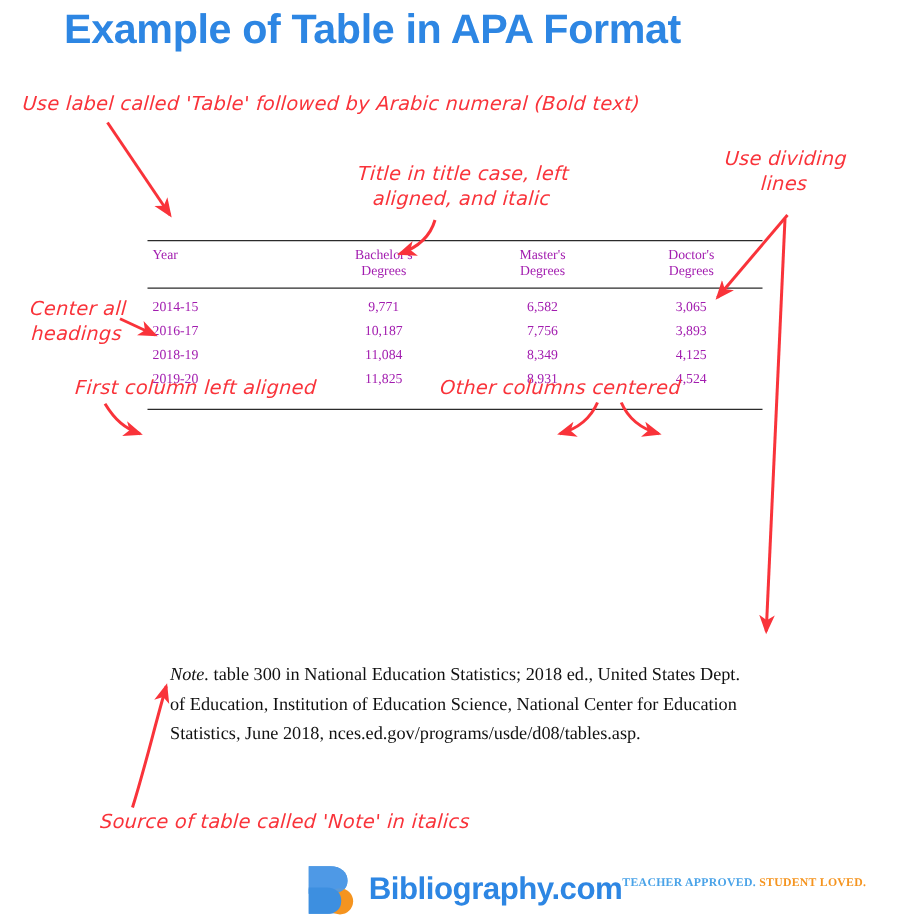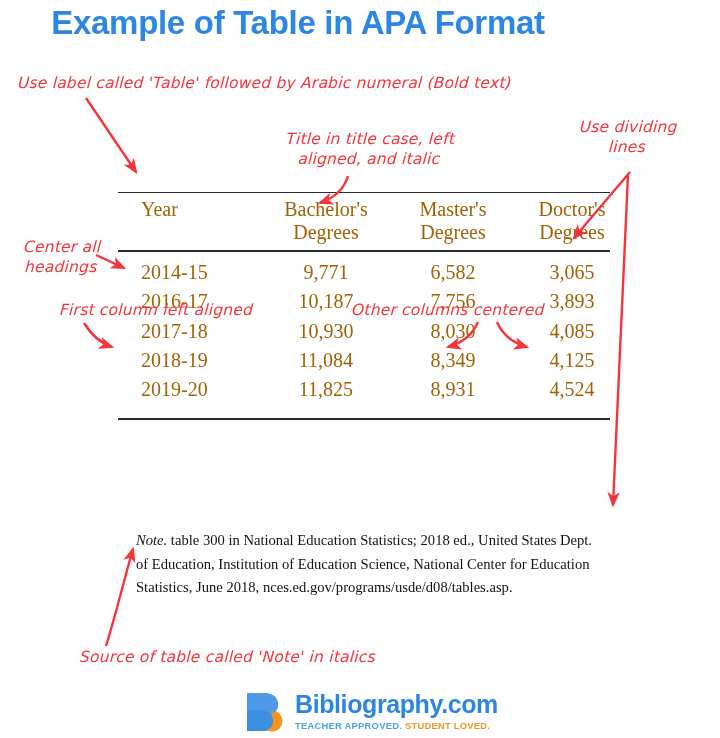--- a/index.html
+++ b/index.html
@@ -59,23 +59,22 @@
     width: 492px;
   }
   .rule-top { margin-top: 24px; }
   .rule-mid { margin-top: 0px; }
 
   table.data {
     border-collapse: collapse;
     width: 492px;
     table-layout: fixed;
     font-family: "Liberation Serif", serif;
-    font-size: 20px;
-    color: #a16207;
-    margin-left: 19px;
+    font-size: 11px;
+    color: #a21caf;
   }
   table.data th {
     font-weight: normal;
     text-align: center;
     padding: 5px 0 6px 0;
     line-height: 1.15;
     vertical-align: top;
   }
   table.data th.col-year {
     text-align: left;
@@ -143,31 +142,31 @@
   
   .logo {
     position: absolute;
     left: 244px;
     top: 689px;
     display: flex;
     align-items: center;
     gap: 9px;
   }
   .logo-mark { width: 42px; height: 44px; display: block; }
-  .logo-text-wrap { display: flex; flex-direction: column; }
+  .logo-text-wrap { display: flex; flex-direction: row; }
   .logo-word {
     font-family: "Liberation Sans", sans-serif;
     font-weight: bold;
     font-size: 25px;
     color: #2d86e3;
     letter-spacing: -0.4px;
     line-height: 1;
   }
   .logo-tag {
-    font-family: Liberation Sans, sans-serif;
+    font-family: Liberation Serif, serif;
     font-weight: bold;
     font-size: 9.4px;
     letter-spacing: 0.25px;
     margin-top: 4px;
     line-height: 1;
   }
   .tag-blue { color: #4aa3e8; }
   .tag-orange { color: #f5941f; }
 </style>
 </head>
@@ -223,26 +222,20 @@
         <td class="col-year">2014-15</td>
         <td>9,771</td>
         <td>6,582</td>
         <td>3,065</td>
       </tr>
       <tr>
         <td class="col-year">2016-17</td>
         <td>10,187</td>
         <td>7,756</td>
         <td>3,893</td>
-      </tr>
-      <tr>
-        <td class="col-year">2017-18</td>
-        <td>10,930</td>
-        <td>8,030</td>
-        <td>4,085</td>
       </tr>
       <tr>
         <td class="col-year">2018-19</td>
         <td>11,084</td>
         <td>8,349</td>
         <td>4,125</td>
       </tr>
       <tr>
         <td class="col-year">2019-20</td>
         <td>11,825</td>

